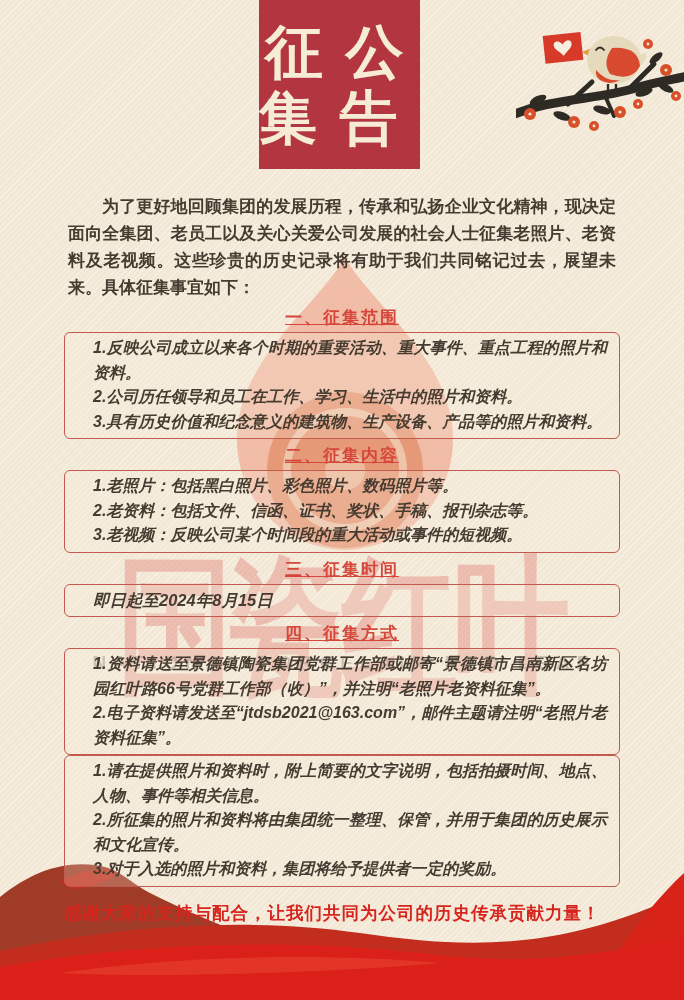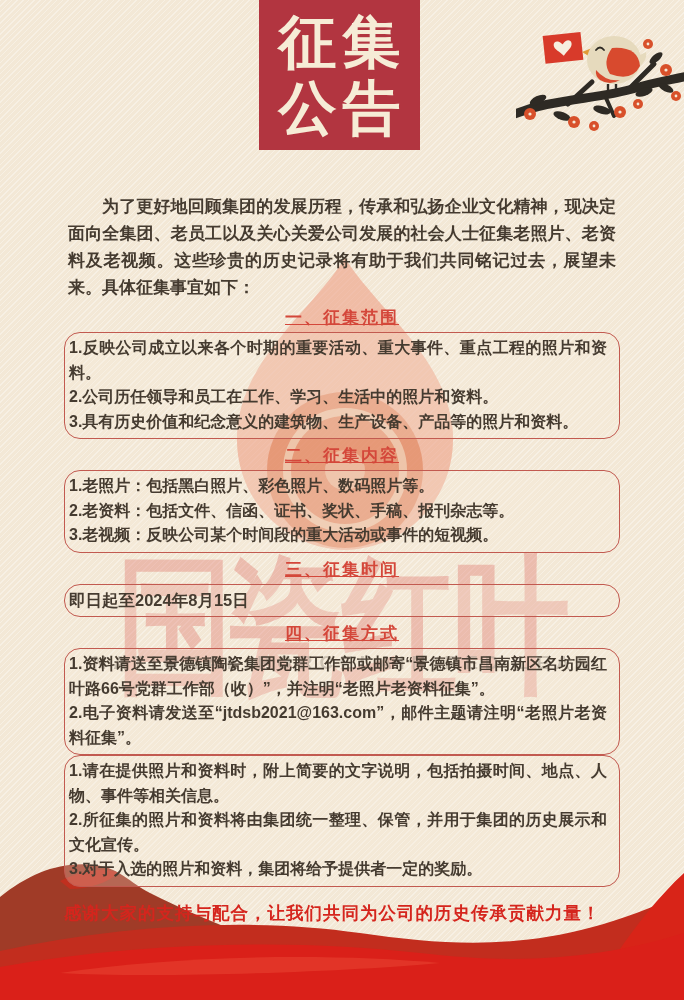--- a/index.html
+++ b/index.html
@@ -14,25 +14,24 @@
     background-image: repeating-linear-gradient(135deg,
       rgba(255,255,255,0.35) 0px, rgba(255,255,255,0.35) 1px,
       transparent 1px, transparent 4px);
     overflow: hidden;
   }
 
   
   .title-box {
     position: absolute;
     left: 259px; top: 0;
-    width: 161px; height: 150px;
+    width: 161px; height: 169px;
     background: #b23540;
     color: #f6ecd6;
     display: flex;
-    flex-direction: column;
     align-items: center;
     justify-content: center;
     font-weight: bold;
     font-size: 58px;
     line-height: 66px;
     letter-spacing: 6px;
     text-indent: 6px;
     z-index: 5;
   }
 
@@ -94,23 +93,24 @@
     margin-bottom: 3px;
     text-align: center;
     color: #d4473a;
     font-size: 17px;
     font-weight: bold;
     letter-spacing: 2px;
     text-decoration: underline;
   }
   .sec-box {
     border: 1.5px solid #c25a50;
-    border-radius: 16px;
-    padding: 3px 12px 4px 4px;
+    border-radius: 6px;
+    padding: 3px 12px 4px 28px;
     background: rgba(246, 236, 220, 0.25);
+    font-style: italic;
   }
   .sec-box .item {
     font-size: 16px;
     line-height: 24.5px;
     font-weight: 600;
     text-align: justify;
   }
   .sec-box.centered { text-align: center; }
   .sec-box.centered .item {
     font-weight: bold;

